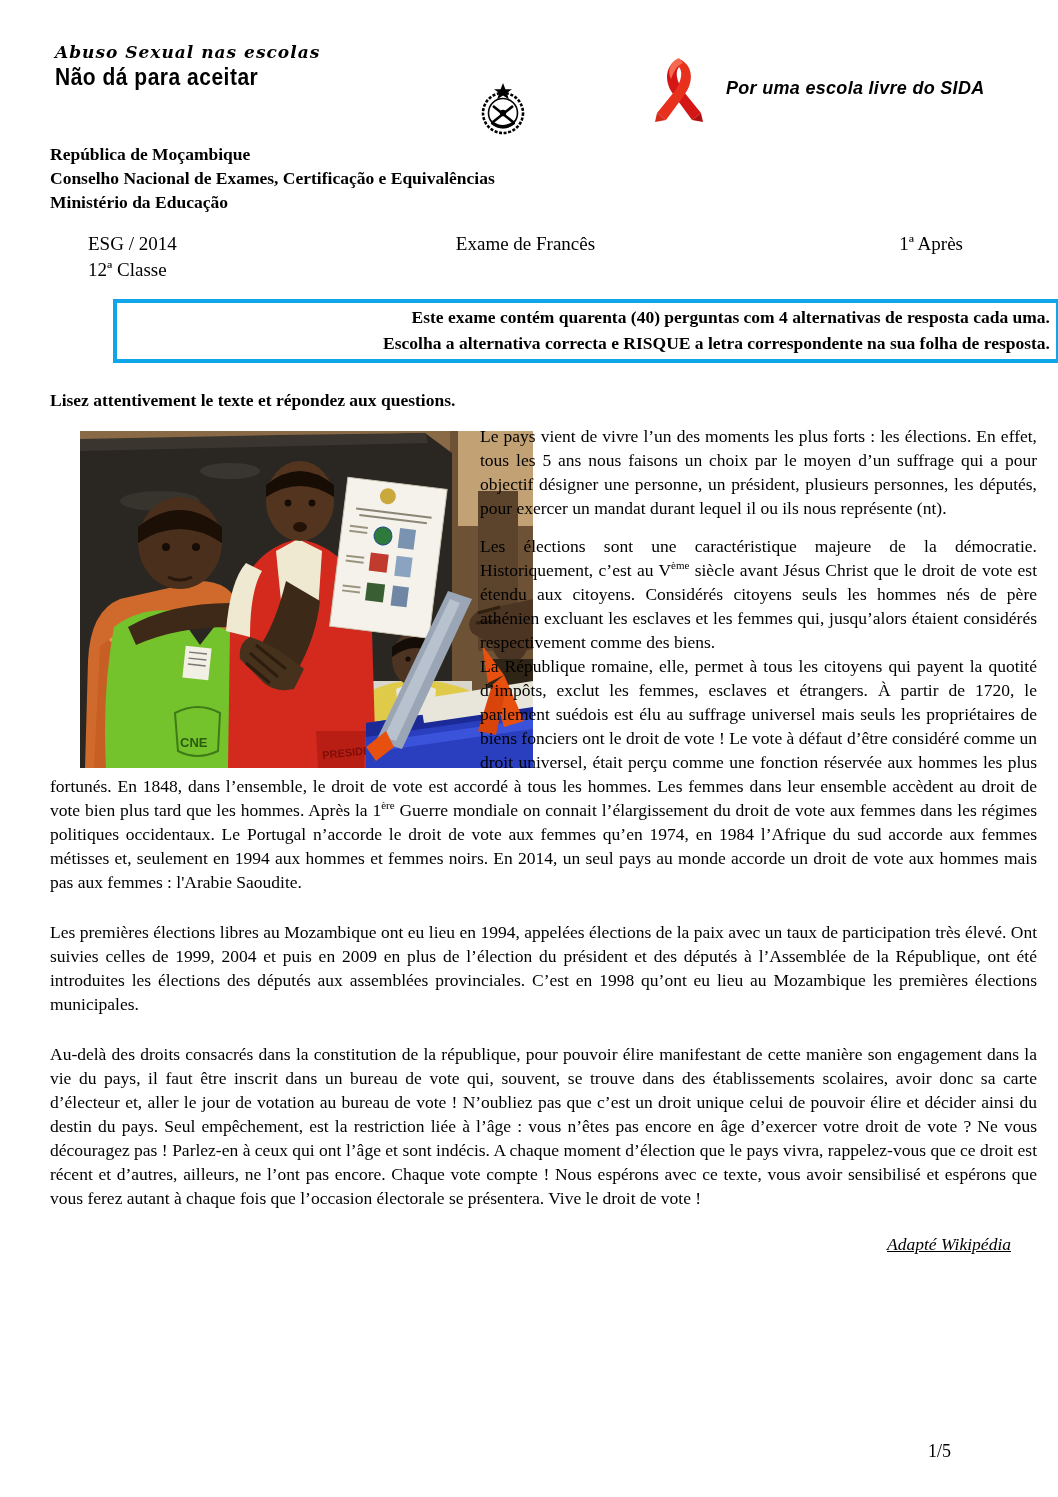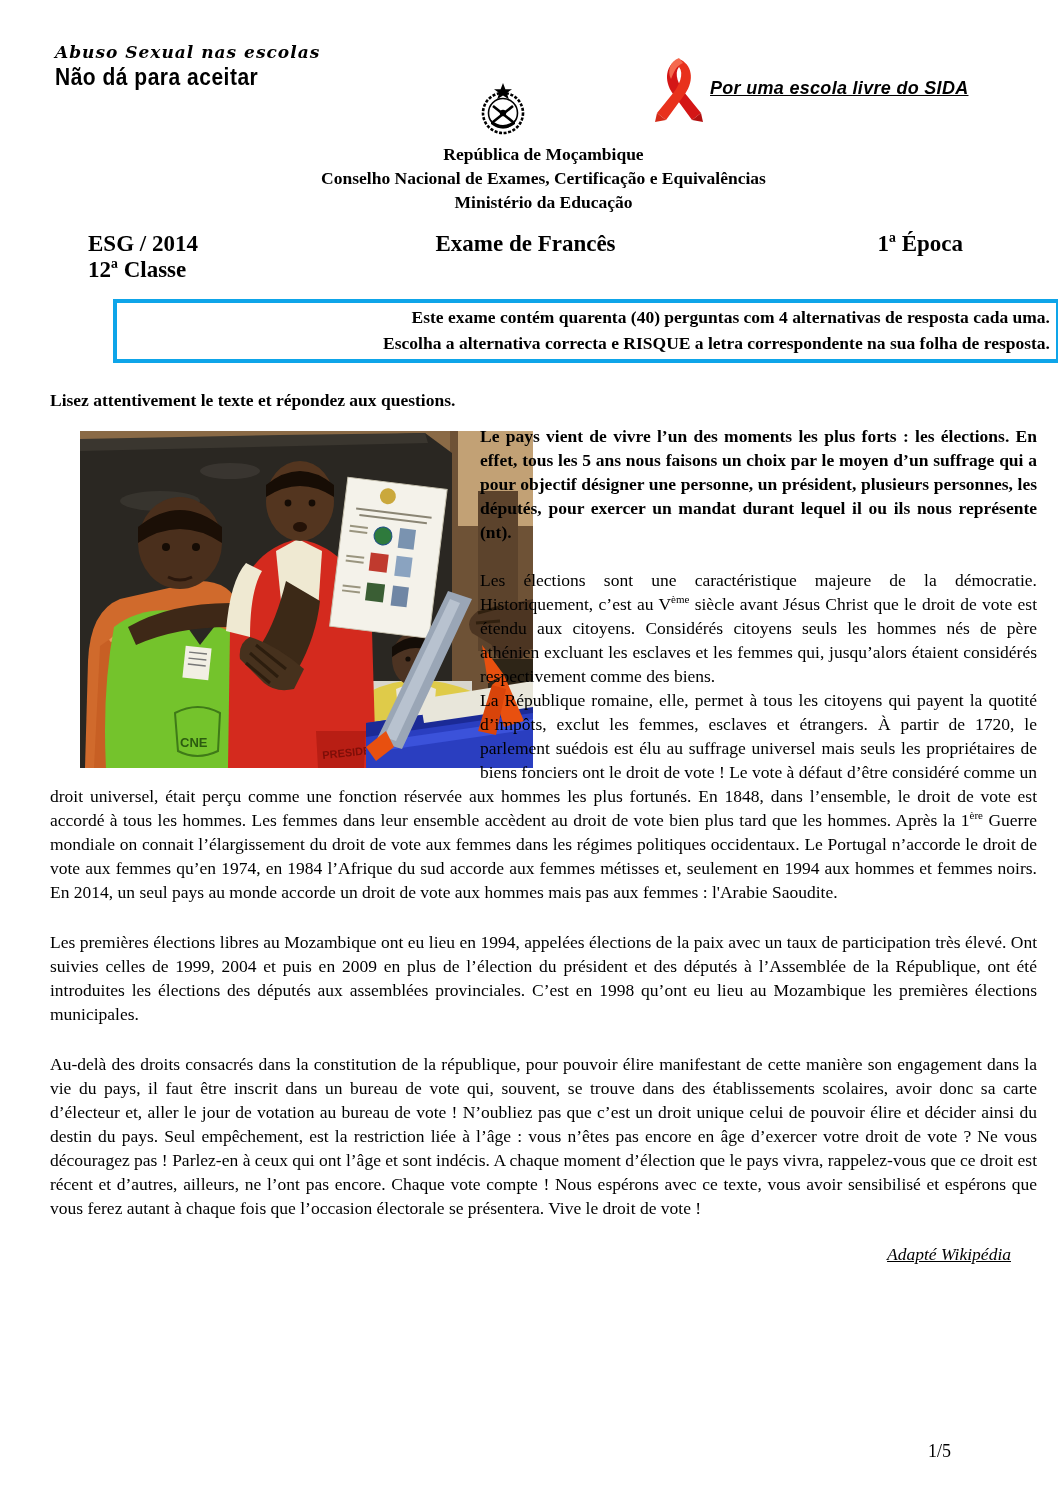--- a/index.html
+++ b/index.html
@@ -14,45 +14,45 @@
   .campaign { position:absolute; left:5px; top:0; }
   .campaign-script { font-family:"DejaVu Serif", serif; font-style:italic;
                      font-weight:700; font-size:17px; letter-spacing:1px; }
   .campaign-bold { font-family:"Liberation Sans", sans-serif; font-weight:700;
                    font-size:21px; letter-spacing:0.5px; transform:scaleY(1.12);
                    transform-origin:left top; margin-top:2px; }
   .emblem { position:absolute; left:425px; top:40px; width:56px; height:56px; }
   .aids-block { position:absolute; left:600px; top:14px; display:flex; align-items:flex-start; }
   .ribbon-icon { width:58px; height:78px; flex:0 0 auto; }
   .aids-slogan { font-family:"Liberation Sans", sans-serif; font-weight:800;
-                 font-style:italic; font-size:18px; margin-top:22px; margin-left:2px;
-                 letter-spacing:0.3px;text-decoration:underline; }
-
-  
-  .titles { text-align:center; margin-top:0; }
+                 font-style:italic; font-size:18px; margin-top:22px; margin-left:18px;
+                 letter-spacing:0.3px; }
+
+  
+  .titles { text-align:left; margin-top:0; }
   .titles div { font-weight:700; font-size:17.5px; line-height:24px; }
 
   
   .exam-row { display:flex; margin-top:17px; }
   .exam-left { flex:1 1 0; padding-left:38px; }
   .exam-center { flex:0 0 auto; text-align:left; }
   .exam-right { flex:1 1 0; text-align:right; padding-right:74px; }
-  .exam-row div, .exam-row span { font-weight:700; font-size:23px; line-height:26px; }
+  .exam-row div, .exam-row span { font-weight:400; font-size:19px; line-height:26px; }
 
   
   .instr-box { border:4px solid #0ea5e9; width:947px; margin:16px 0 0 63px;
                text-align:right; padding:1px 6px 3px 6px; }
   .instr-box div { font-weight:700; font-size:17.5px; line-height:26px; }
 
   
   .lisez { font-weight:700; font-size:17.5px; margin-top:27px; }
   .article { margin-top:13px; font-size:17.5px; line-height:24px; text-align:justify; }
   .article p { margin:0; }
   .article p.gap-before { margin-top:26px; }
-  .article p.gap-after { margin-bottom:24px;font-weight:bold; }
+  .article p.gap-after { margin-bottom:14px; }
   sup { font-size:11px; line-height:0; vertical-align:super; }
   .photo-wrap { float:left; width:383px; height:337px; margin:7px 17px 4px 30px; }
   .photo-wrap svg { display:block; width:453px; height:337px; }
   .source-line { clear:both; text-align:right; font-style:italic;
                  font-size:17.5px; margin-top:22px; padding-right:26px;text-decoration:underline; }
 
   .page-number { position:absolute; left:928px; top:1441px; font-size:18px; }
 </style>
 </head>
 <body>
@@ -98,21 +98,21 @@
 
   <div class="exam-row">
     <div class="exam-left">
       <div>ESG / 2014</div>
       <div>12ª Classe</div>
     </div>
     <div class="exam-center">
       <div>Exame de Francês</div>
     </div>
     <div class="exam-right">
-      <div>1ª Época</div>
+      <div>1ª Après</div>
     </div>
   </div>
 
   <div class="instr-box">
     <div>Este exame contém quarenta (40) perguntas com 4 alternativas de resposta cada uma.</div>
     <div>Escolha a alternativa correcta e RISQUE a letra correspondente na sua folha de resposta.</div>
   </div>
 
   <div class="lisez">Lisez attentivement le texte et répondez aux questions.</div>
 

